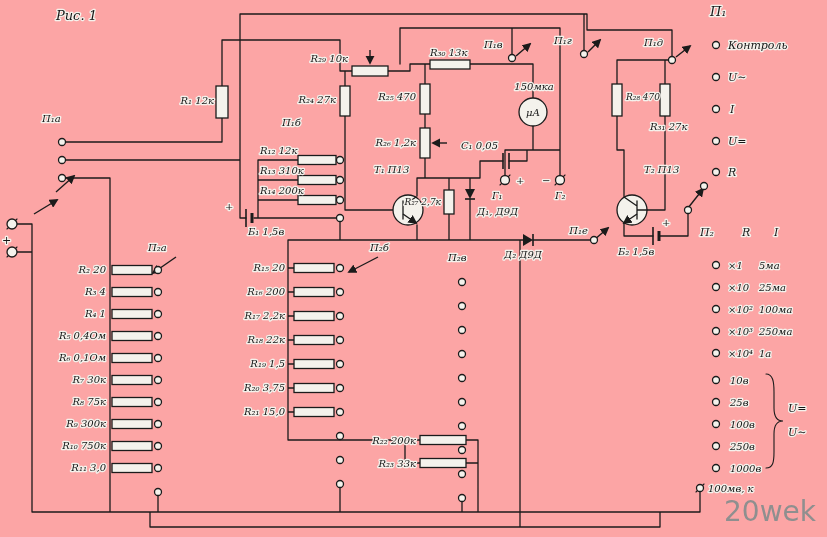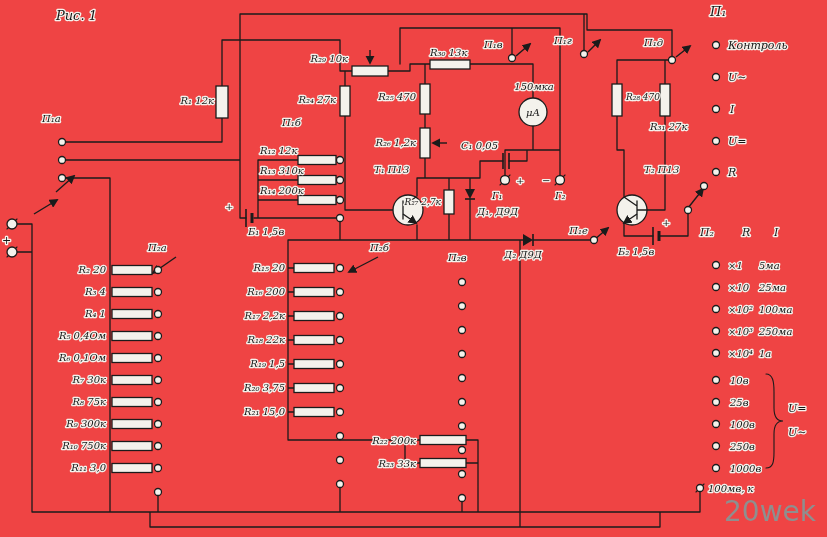--- a/index.html
+++ b/index.html
@@ -1,16 +1,16 @@
 <!DOCTYPE html>
 <html><head>
 <meta charset="utf-8">
 <style>
   html,body{margin:0;padding:0;background:#8a8a85;}
-  .page{position:relative;width:827px;height:537px;background:#ef4444;overflow:hidden;
+  .page{position:relative;width:827px;height:537px;background:#fca5a5;overflow:hidden;
         font-family:"DejaVu Serif", serif;}
   svg{position:absolute;inset:0;}
   .wire{fill:none;stroke:#1b1b1b;stroke-width:1.3;stroke-linecap:round;}
   .thin{stroke-width:1.1;}
   .comp{fill:#f4f2ec;stroke:#1b1b1b;stroke-width:1.3;}
   .term{fill:#f4f2ec;stroke:#1b1b1b;stroke-width:1.3;}
   .plate{stroke:#1b1b1b;stroke-width:1.6;fill:none;}
   .plate-s{stroke:#1b1b1b;stroke-width:3;fill:none;}
   .arm{stroke:#1b1b1b;stroke-width:1.4;fill:none;}
   .tri{fill:#1b1b1b;stroke:none;}

